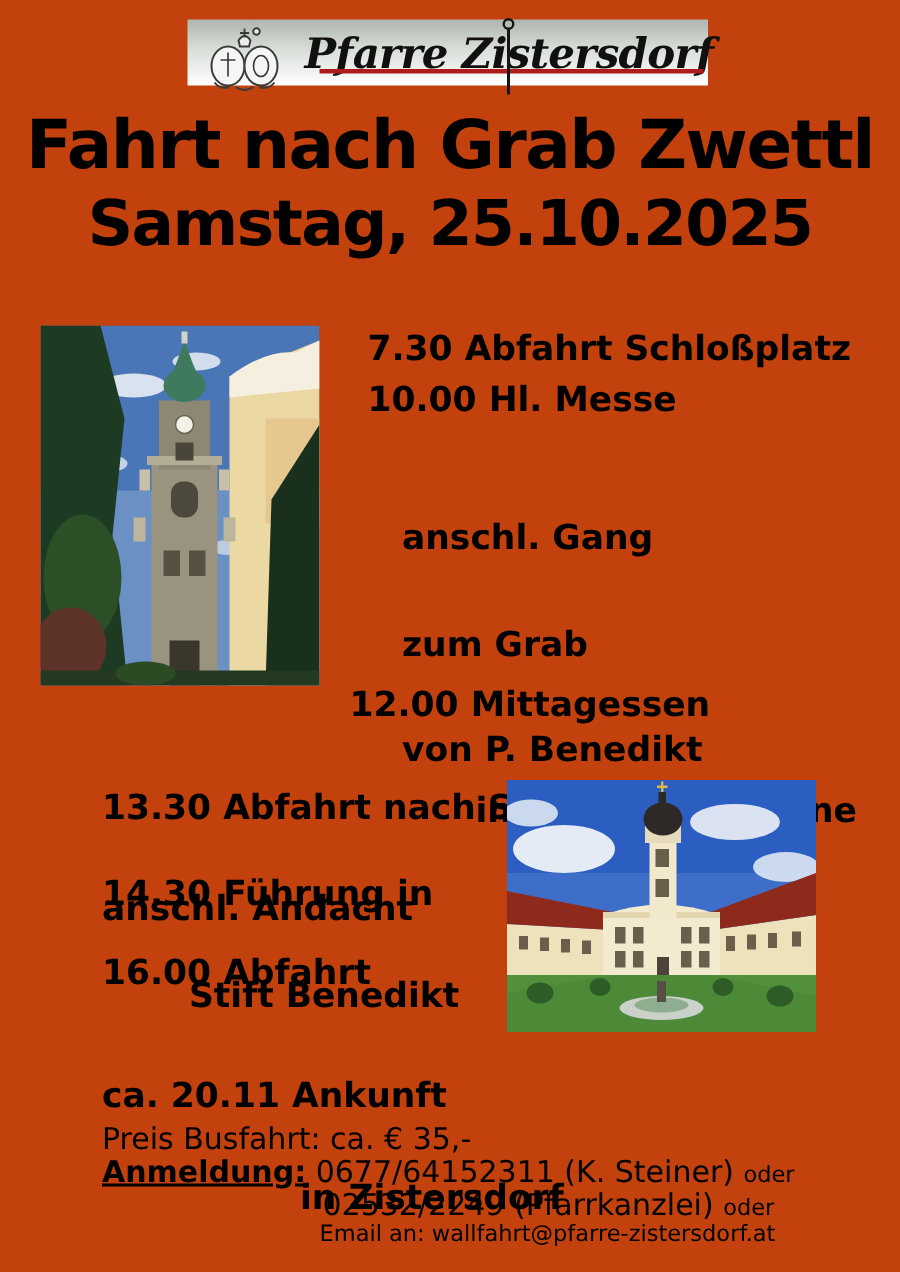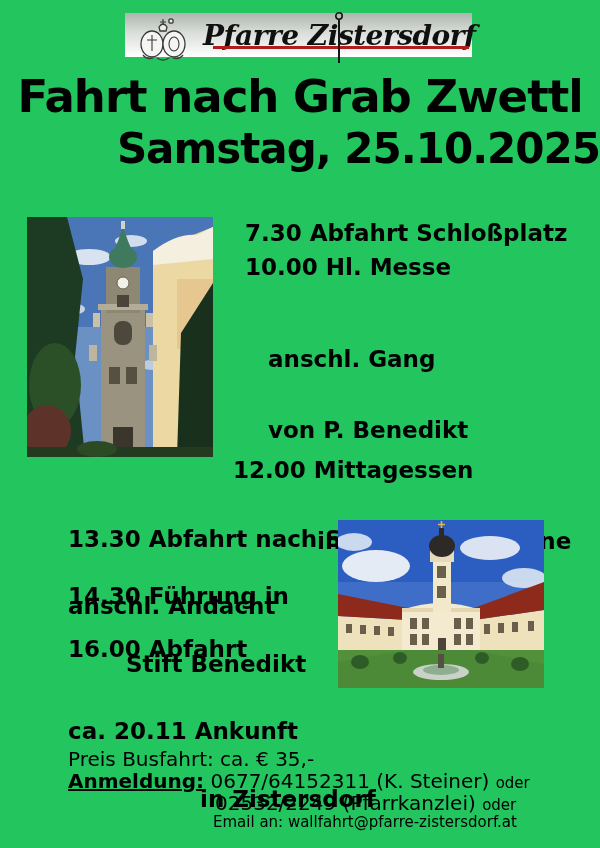--- a/index.html
+++ b/index.html
@@ -1,18 +1,18 @@
 <!DOCTYPE html>
 <html><head>
 <meta charset="utf-8">
 <style>
   html,body{margin:0;padding:0;background:#888;}
   .page{
     position:relative;width:600px;height:848px;margin:0 auto;
-    background:#22c55e;overflow:hidden;
+    background:#c2410c;overflow:hidden;
     font-family:"DejaVu Sans",sans-serif;color:#000;
   }
   
   .header-band{
     position:absolute;left:125px;top:13px;width:347px;height:44px;
     background:linear-gradient(to bottom,#aeb4ae 0%,#d9ded9 45%,#ffffff 100%);
   }
   .coat{position:absolute;left:10px;top:4px;}
   .org-name{
     position:absolute;left:78px;top:6px;width:260px;
@@ -20,21 +20,21 @@
     font-size:28px;letter-spacing:-0.5px;color:#101010;white-space:nowrap;
   }
   .red-underline{position:absolute;left:88px;top:33px;width:256px;height:3px;background:#b01c1c;}
   .crozier{position:absolute;left:207px;top:-2px;}
   
   .title-1{
     position:absolute;left:0;top:70px;width:600px;text-align:center;
     font-size:45px;font-weight:bold;letter-spacing:-1px;white-space:nowrap;
   }
   .title-2{
-    position:absolute;left:0;top:124px;width:600px;text-align:right;
+    position:absolute;left:0;top:124px;width:600px;text-align:center;
     font-size:42px;font-weight:bold;letter-spacing:-1px;white-space:nowrap;
   }
   
   .photo-left{position:absolute;left:27px;top:217px;width:186px;height:240px;}
   .photo-right{position:absolute;left:338px;top:520px;width:206px;height:168px;}
   
   .sch{position:absolute;font-weight:bold;font-size:23px;white-space:pre;line-height:23.5px;}
   .sch-depart   {left:245px;top:222px;}
   .sch-mass     {left:245px;top:256px;}
   .sch-walk     {left:268px;top:301px;}
@@ -122,20 +122,21 @@
     <rect x="62" y="128" width="8" height="16" fill="#bdb69c"></rect>
     <rect x="122" y="128" width="8" height="16" fill="#bdb69c"></rect>
     <rect y="230" width="186" height="10" fill="#233a20"></rect>
     <ellipse cx="70" cy="232" rx="20" ry="8" fill="#2c4a24"></ellipse>
   </svg>
 
   <div class="sch sch-depart">7.30 Abfahrt Schloßplatz</div>
   <div class="sch sch-mass">10.00 Hl. Messe</div>
   <div class="sch sch-walk">
     <div>anschl. Gang</div>
+    <div>zum Grab</div>
     <div>von P. Benedikt</div>
   </div>
   <div class="sch sch-lunch">
     <div>12.00 Mittagessen</div>
     <div class="ind">in der Stiftstaverne</div>
   </div>
   <div class="sch sch-alt">13.30 Abfahrt nach Stift Altenburg</div>
   <div class="sch sch-tour">
     <div>14.30 Führung in</div>
     <div class="ind">Stift Benedikt</div>

